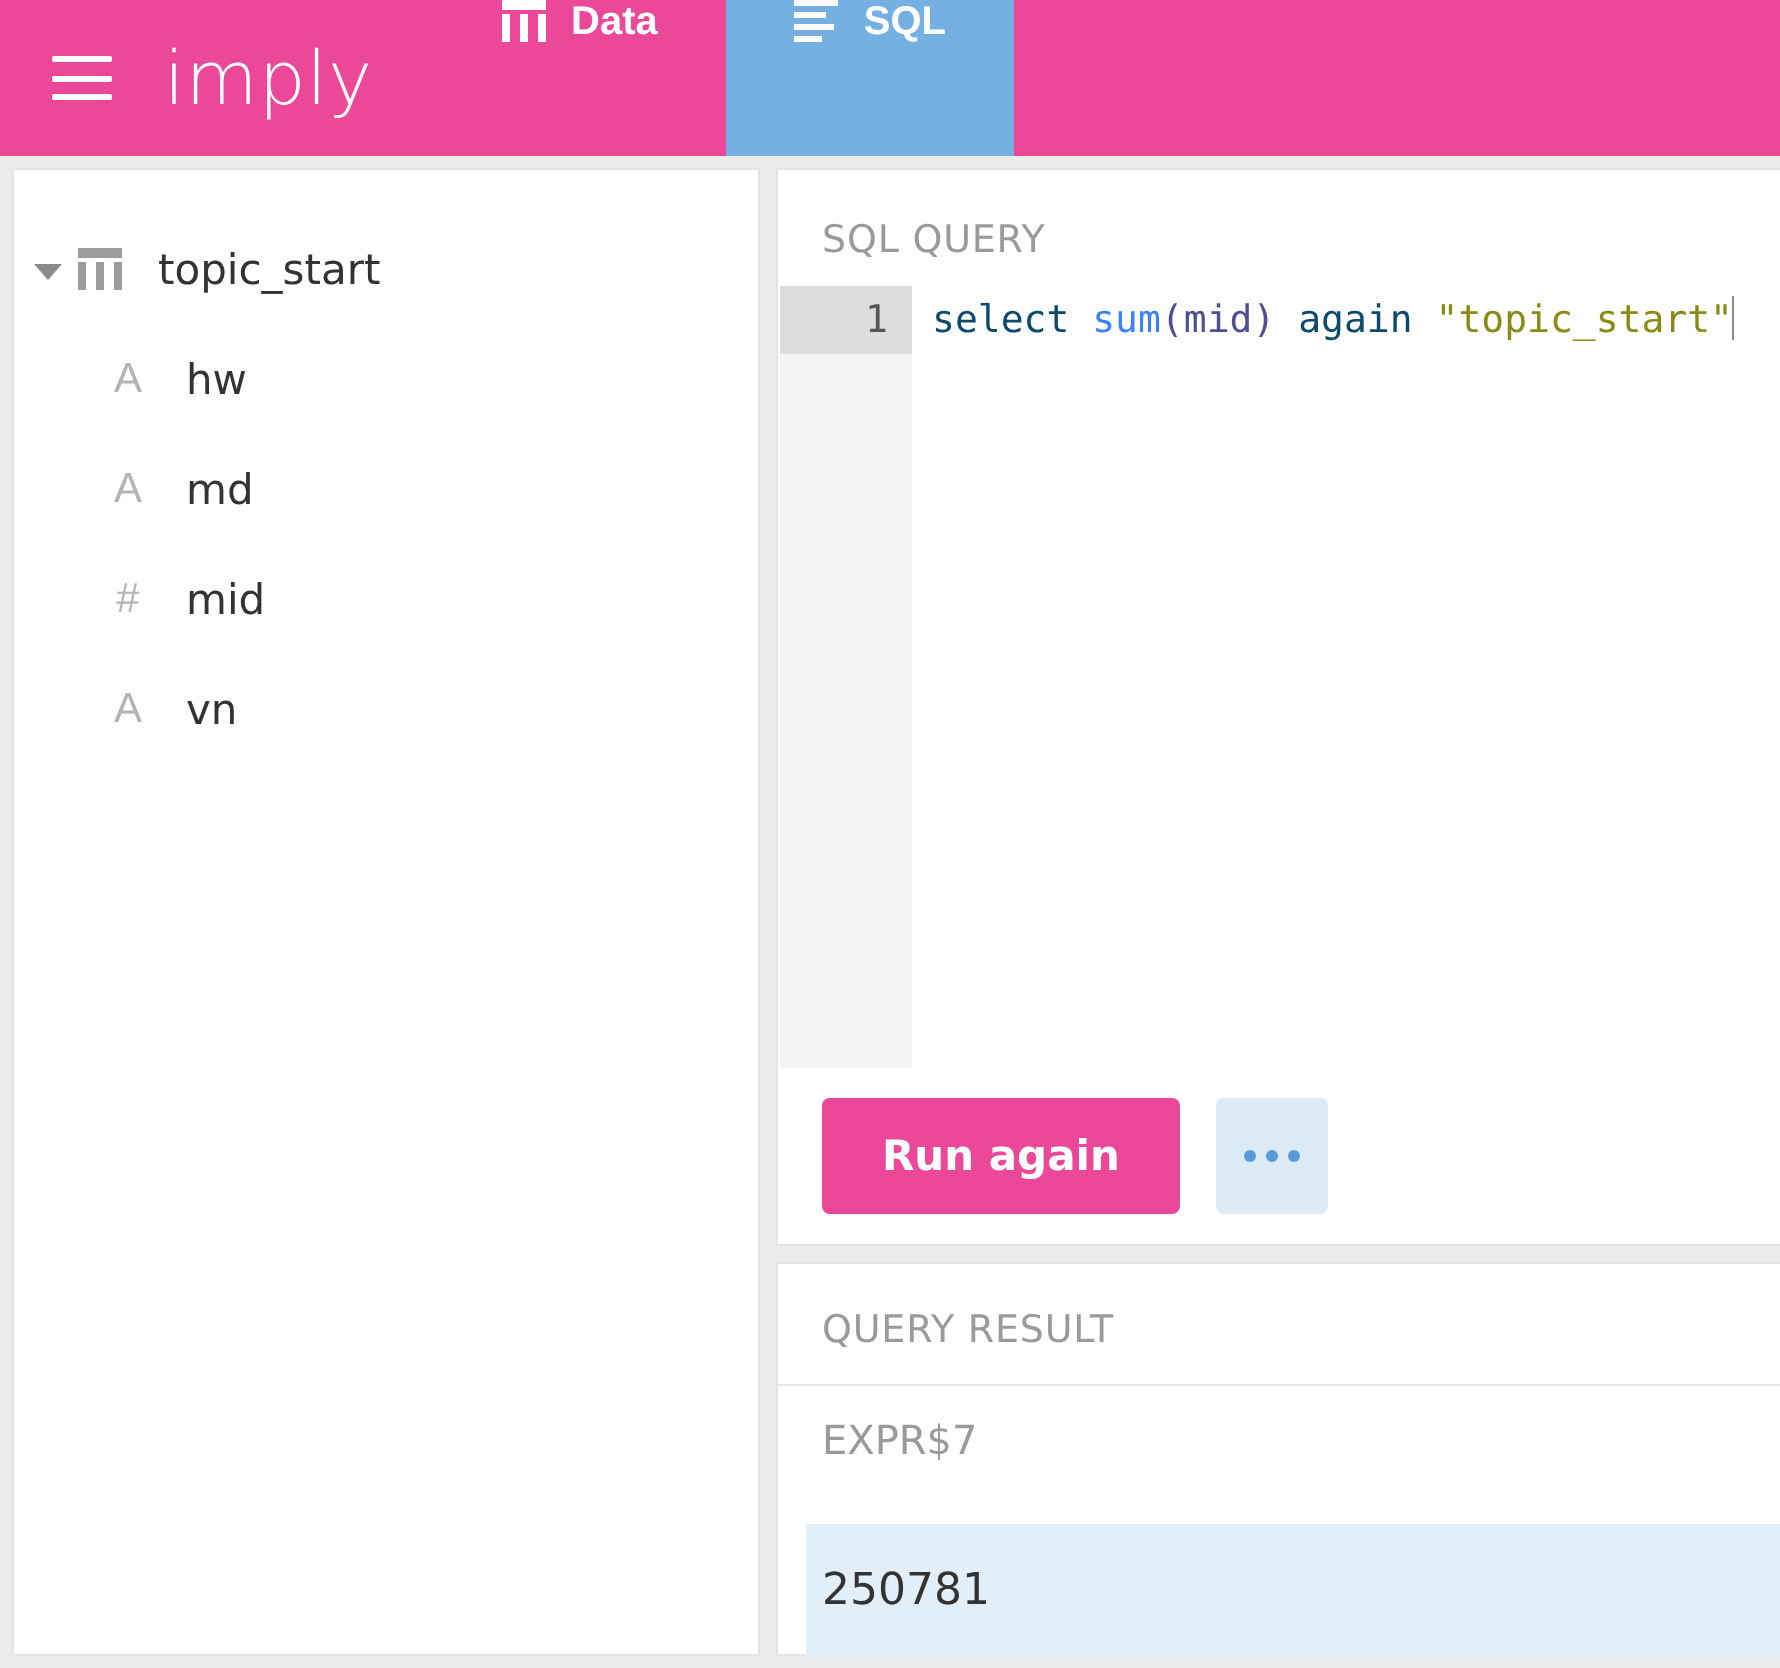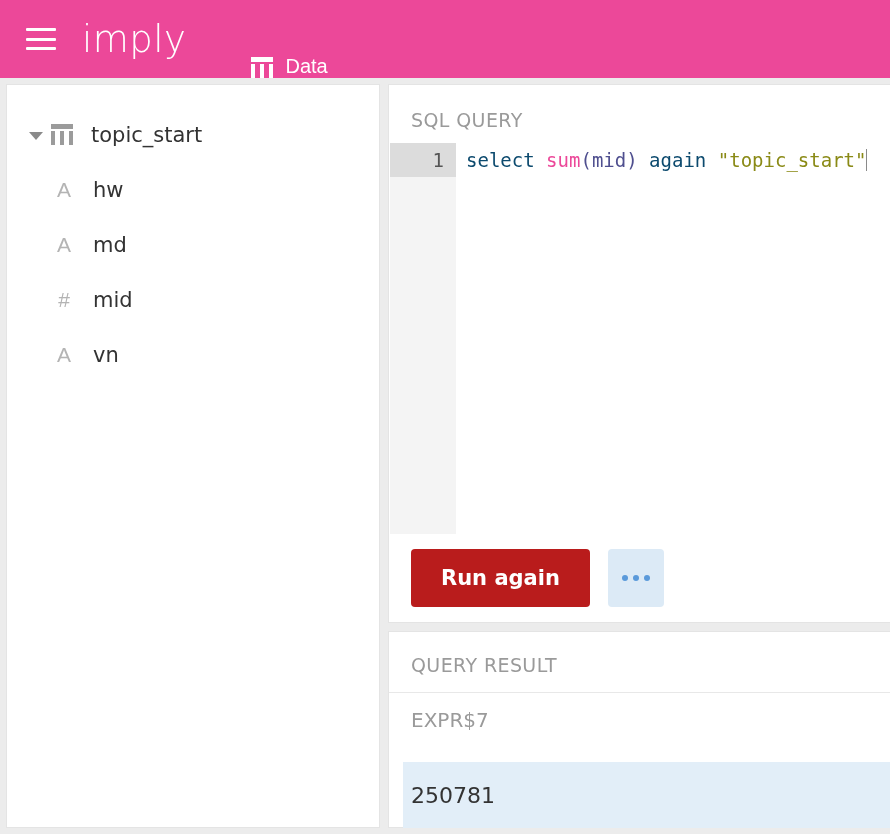--- a/index.html
+++ b/index.html
@@ -45,27 +45,27 @@
     font-family: "DejaVu Sans", sans-serif;
   }
   .navtabs {
     display: flex;
     align-items: stretch;
     height: 78px;
     margin-left: 30px;
   }
   .navtab {
     display: flex;
-    align-items: flex-end;
+    align-items: flex-start;
     justify-content: center;
     height: 78px;
     padding: 0 34px;
     color: #ffffff;
     font-size: 20px;
-    font-weight: normal;
+    font-weight: bold;
     cursor: pointer;
     white-space: nowrap;
   }
   .navtab.active { background: #74b0e2; }
   .navtab .tab-ico { margin-right: 13px; display: inline-flex; align-items: center; }
 
   
   .ico-data { width: 22px; height: 21px; position: relative; }
   .ico-data i {
     position: absolute; background: #fff;
@@ -105,21 +105,21 @@
     width: 374px; height: 744px;
     background: #ffffff;
     border: 1px solid #e4e4e4;
     overflow: hidden;
     padding-top: 22px;
   }
   .tree-row {
     display: flex;
     align-items: center;
     height: 55px;
-    padding-left: 20px;
+    padding-left: 8px;
     cursor: pointer;
   }
   .caret {
     width: 18px; height: 18px;
     margin-right: 6px;
     position: relative;
     flex: none;
   }
   .caret::after {
     content: "";
@@ -212,21 +212,21 @@
   }
   .code-line {
     height: 34px;
     line-height: 34px;
     padding-left: 10px;
     font-family: "DejaVu Sans Mono", monospace;
     font-size: 19px;
     white-space: pre;
   }
   .kw  { color: #0c4a6e; }
-  .fn  { color: #ec4899; }
+  .fn  { color: #3b82f6; }
   .pn  { color: #4f4f8f; }
   .id  { color: #4f4f8f; }
   .str { color: #8a8a16; }
   .caret-bar {
     display: inline-block;
     width: 1px; height: 22px;
     background: #8a8a8a;
     vertical-align: -4px;
   }
   .code-rest {
@@ -239,21 +239,21 @@
   .btn-row {
     position: absolute;
     left: 0; bottom: 0;
     width: 618px; height: 88px;
     background: #ffffff;
     display: flex;
     align-items: center;
     padding-left: 22px;
   }
   .btn-run {
-    background: #b91c1c;
+    background: #ec4899;
     color: #ffffff;
     font-size: 21px;
     font-weight: bold;
     border: none;
     border-radius: 4px;
     height: 58px;
     padding: 0 30px;
     cursor: pointer;
     font-family: "DejaVu Sans", sans-serif;
   }
@@ -335,20 +335,31 @@
             <i class="top"></i>
             <i class="c1"></i>
             <i class="c2"></i>
             <i class="c3"></i>
           </span>
       </span>
       <span>Data</span>
     </div>
 
 
+    <div class="navtab active">
+      <span class="tab-ico">
+        <span class="ico-sql">
+            <i class="l1"></i>
+            <i class="l2"></i>
+            <i class="l3"></i>
+            <i class="l4"></i>
+          </span>
+      </span>
+      <span>SQL</span>
+    </div>
 
   </div>
 </div>
 
 <div class="stage">
 
   <div class="sidebar">
 
     <div class="tree-row">
       <span class="caret"></span>

